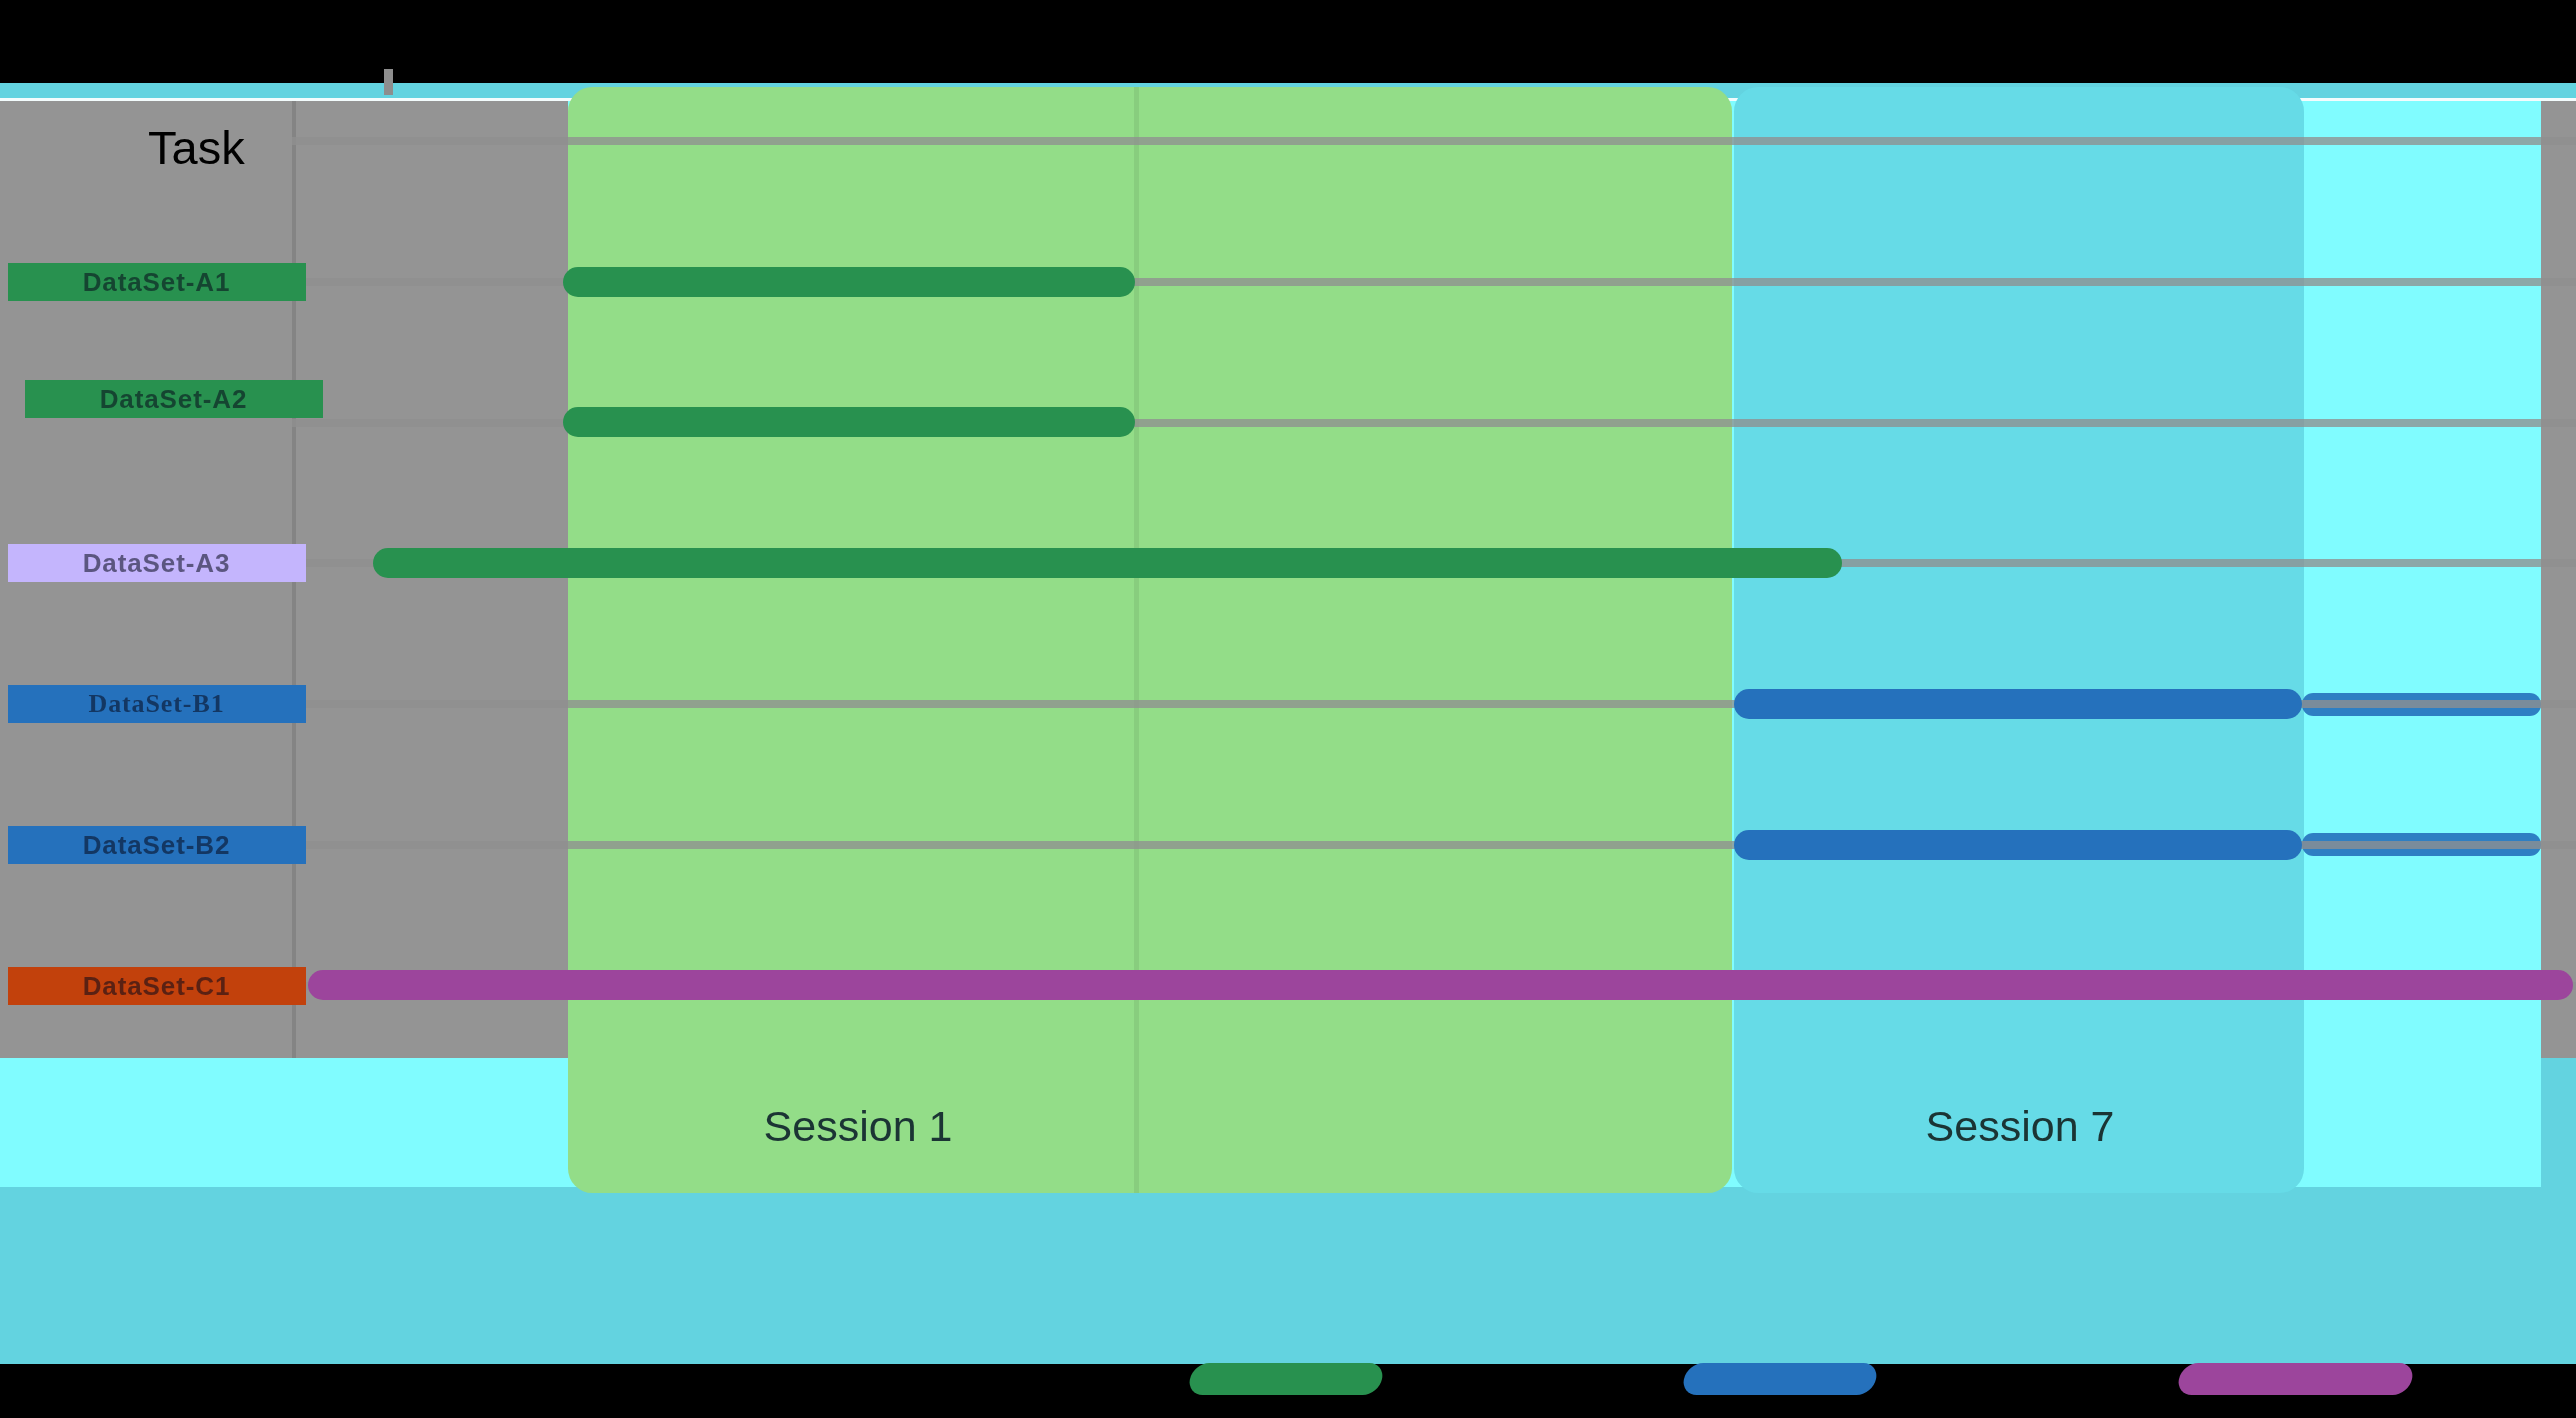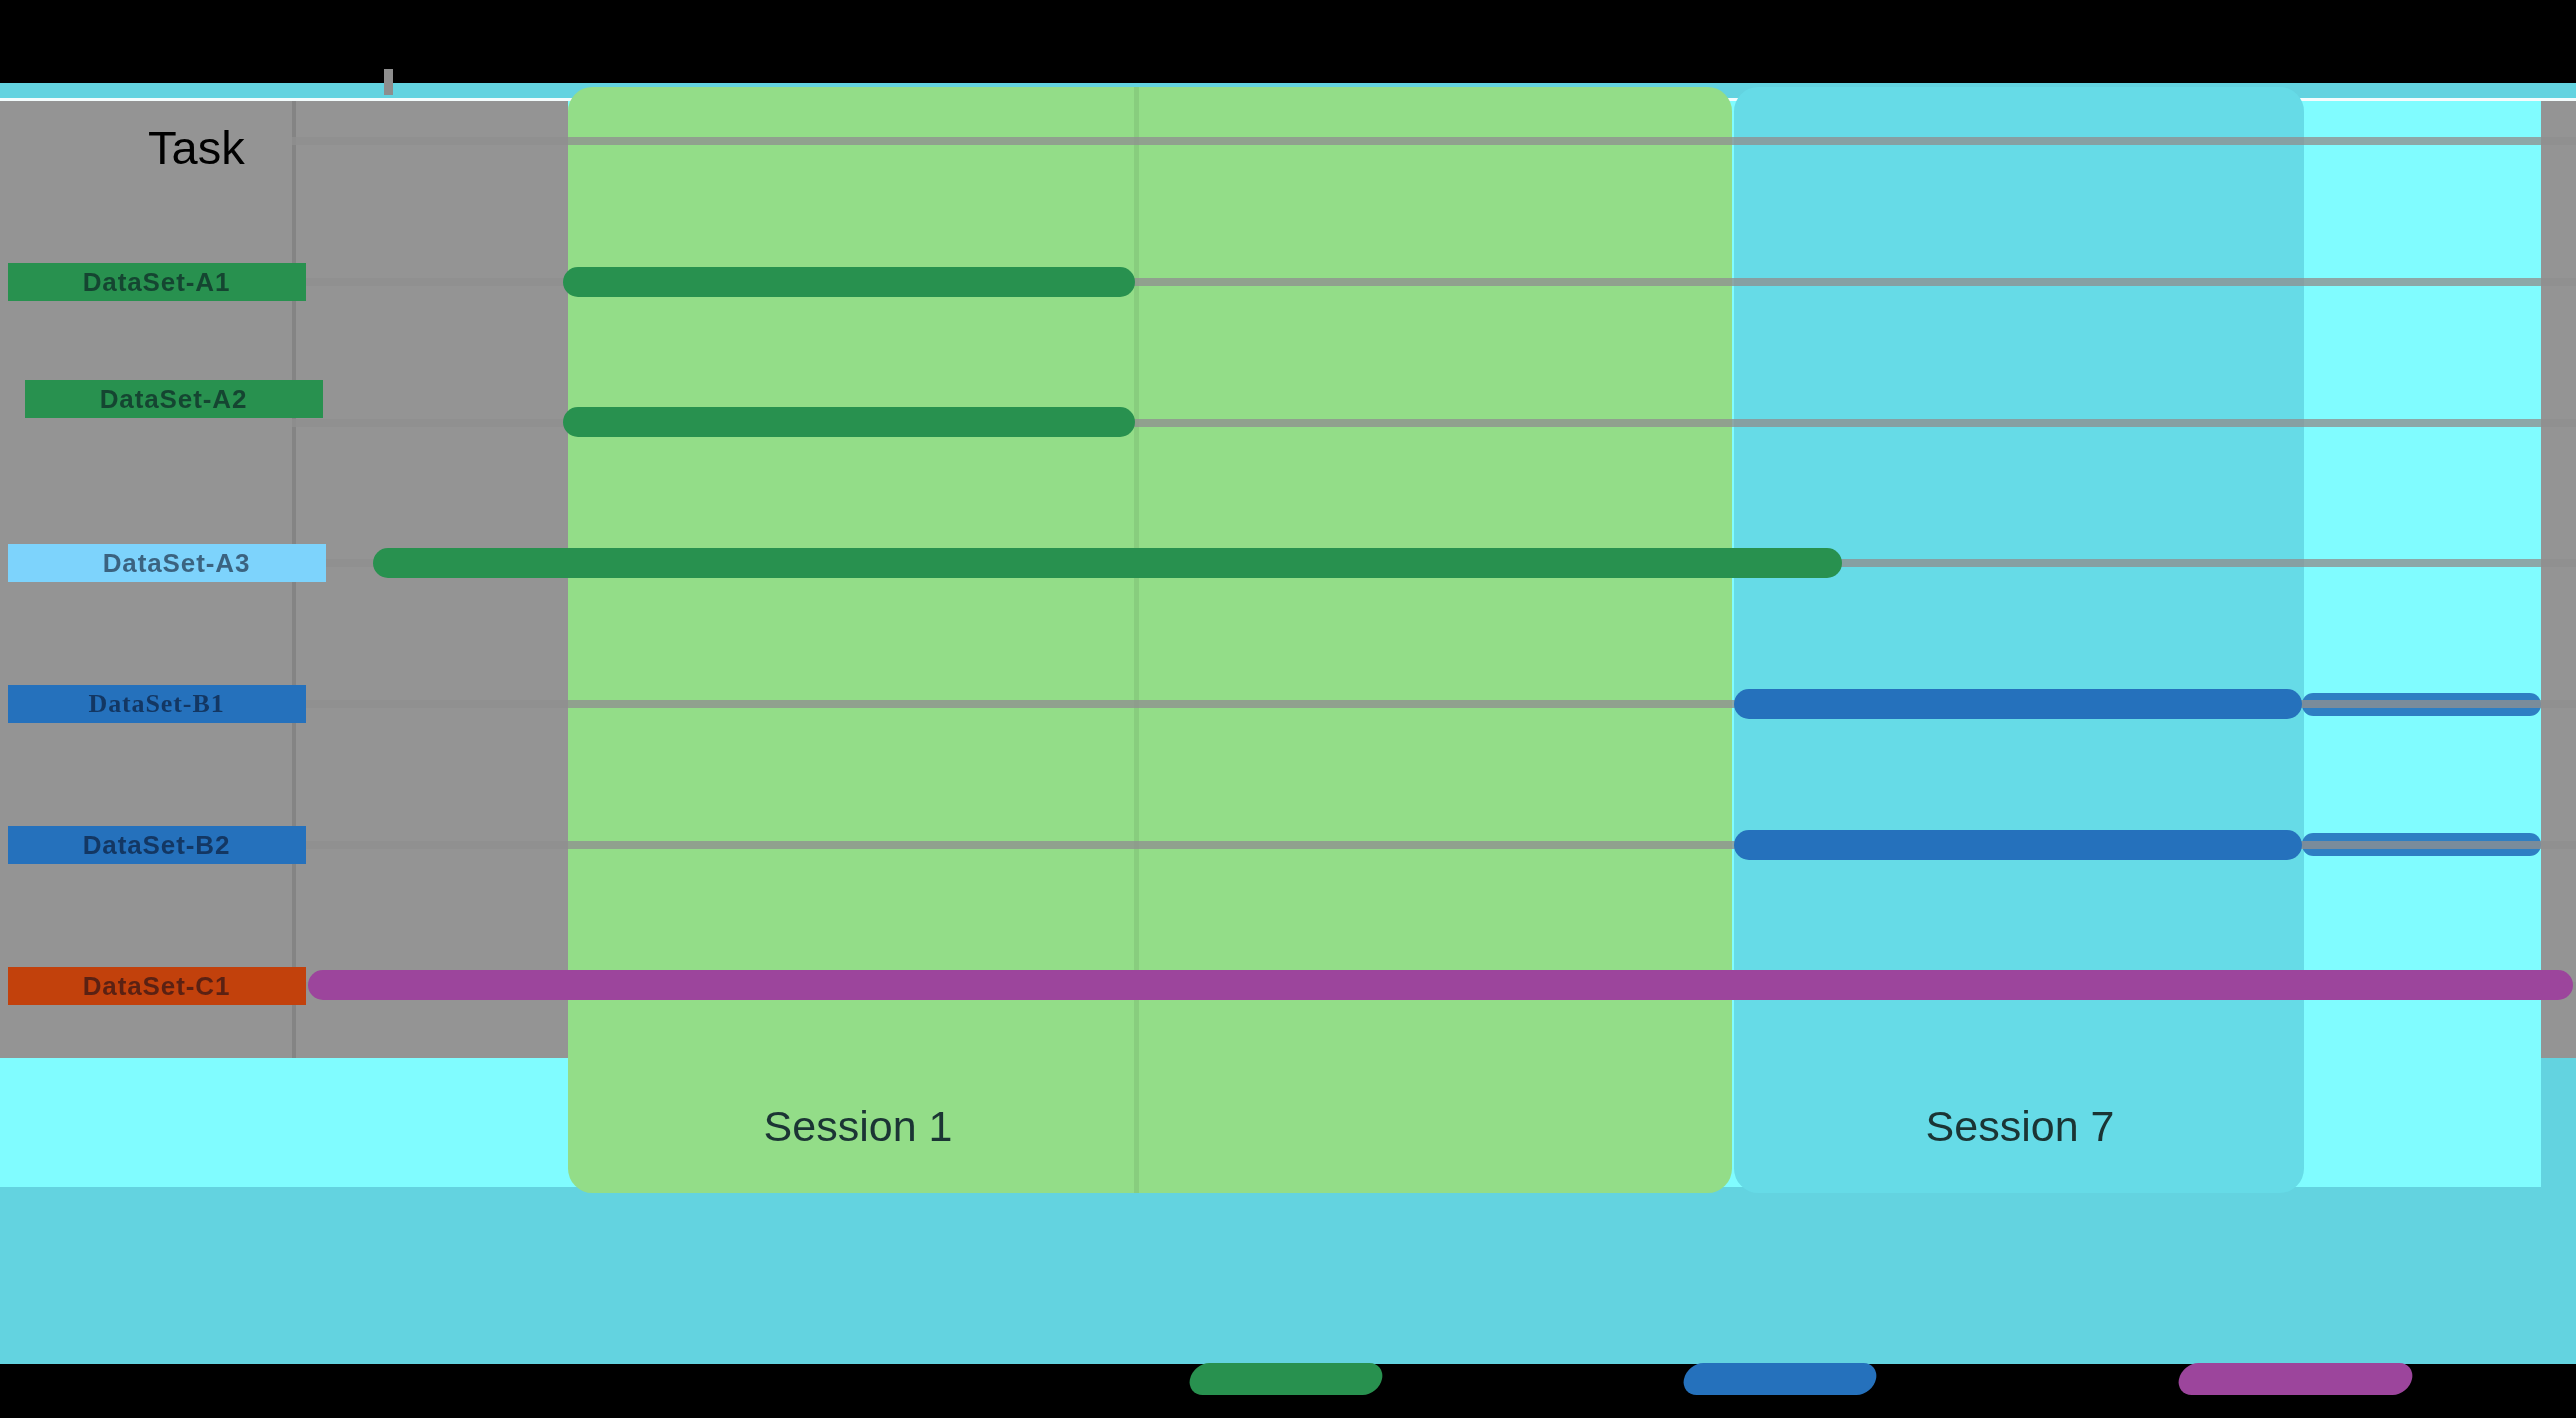--- a/index.html
+++ b/index.html
@@ -69,21 +69,21 @@
       <div class="abs gridline" style="left: 292px; top: 841px; width: 2284px;"></div>
       <div class="abs gridline" style="left: 292px; top: 982px; width: 2284px;"></div>
     </div>
 
   <div id="taskLayer">
       <div class="abs bar" style="left: 563px; top: 267px; width: 572px; background: rgb(40, 145, 79);"></div>
       <div class="abs row-label" style="left: 7.5px; top: 263px; background: rgb(40, 145, 79);">DataSet-A1</div>
       <div class="abs bar" style="left: 563px; top: 407px; width: 572px; background: rgb(40, 145, 79);"></div>
       <div class="abs row-label" style="left: 7.5px; top: 380px; background: rgb(40, 145, 79); margin-left: 17px;">DataSet-A2</div>
       <div class="abs bar" style="left: 373px; top: 548px; width: 1469px; background: rgb(40, 145, 79);"></div>
-      <div class="abs row-label" style="left: 7.5px; top: 544px; background: #7dd3fc; padding-left: 20px;">DataSet-A3</div>
+      <div class="abs row-label" style="left: 7.5px; top: 544px; background: #c4b5fd;">DataSet-A3</div>
       <div class="abs bar" style="left: 1734px; top: 689px; width: 568px; background: rgb(37, 113, 188);"></div>
       <div class="abs row-label" style="left: 7.5px; top: 685px; background: rgb(37, 113, 188); font-family: Liberation Serif, serif;">DataSet-B1</div>
       <div class="abs bar" style="left: 1734px; top: 830px; width: 568px; background: rgb(37, 113, 188);"></div>
       <div class="abs row-label" style="left: 7.5px; top: 826px; background: rgb(37, 113, 188);">DataSet-B2</div>
       <div class="abs bar" style="left: 308px; top: 970px; width: 2265px; background: rgb(156, 69, 156);"></div>
       <div class="abs row-label" style="left: 7.5px; top: 967px; background: #c2410c;">DataSet-C1</div>
     </div>
 
   <div class="abs task-header" style="left:148px;top:120px;">Task</div>
 

